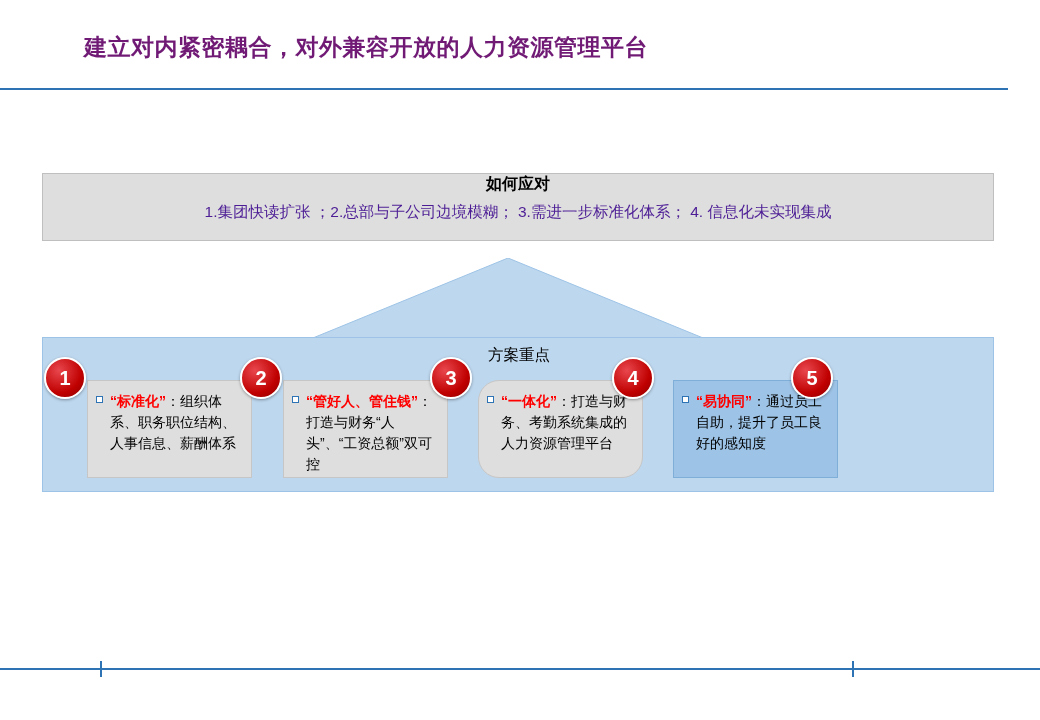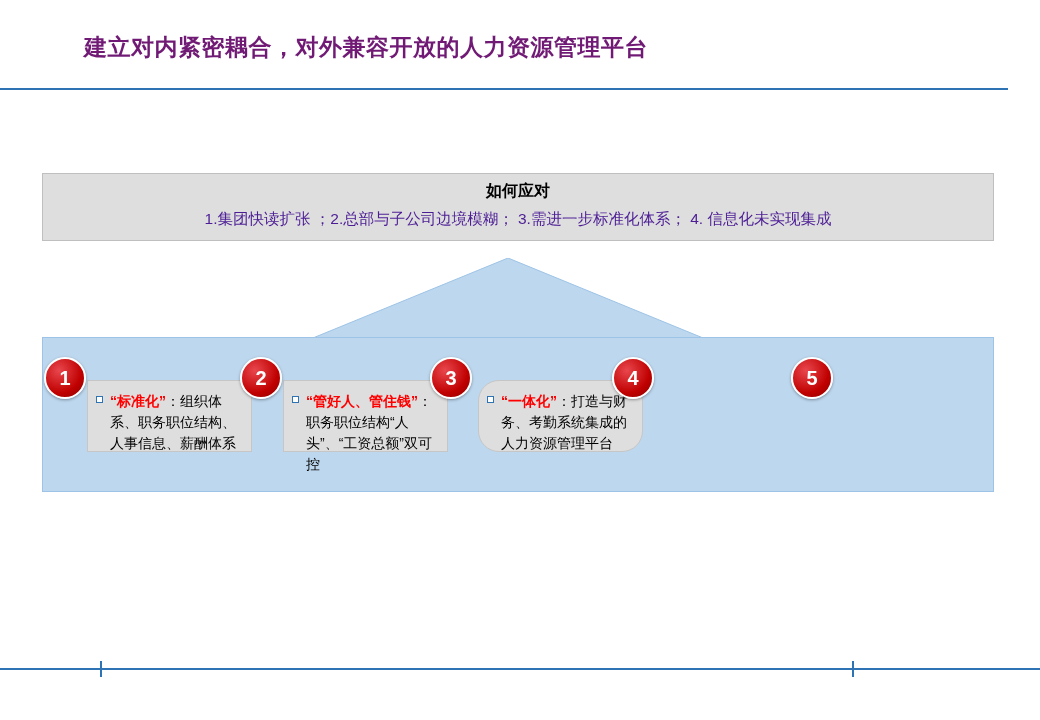--- a/index.html
+++ b/index.html
@@ -68,21 +68,20 @@
     left: 42px;
     top: 173px;
     width: 952px;
     height: 68px;
     background: #DEDEDE;
     border: 1px solid #BFBFBF;
     box-sizing: border-box;
     text-align: center;
   }
   .challenge-title {
-    margin-top: 7px;
     font-size: 16px;
     font-weight: bold;
     color: #000000;
   }
   .challenge-list {
     margin-top: 7px;
     font-size: 15.5px;
     color: #4c1d95;
   }
 
@@ -124,21 +123,21 @@
     text-align: center;
     font-size: 15.5px;
     color: #000000;
   }
 
   
   .card {
     position: absolute;
     top: 42px;
     width: 165px;
-    height: 72px;
+    height: 98px;
     box-sizing: border-box;
     padding: 10px 8px 6px 8px;
     font-size: 14px;
     line-height: 21px;
     color: #000000;
   }
   .card.grey {
     background: #DEDEDE;
     border: 1px solid #C6C6C6;
   }
@@ -206,42 +205,49 @@
   <div class="challenge-list">1.集团快读扩张  ；2.总部与子公司边境模糊；  3.需进一步标准化体系；  4. 信息化未实现集成</div>
 </div>
 
 <div class="arrow-wrap">
   <svg width="400" height="82" viewBox="0 0 400 82">
     <polygon points="200,0 400,82 0,82" fill="#BDD7EE" stroke="#9DC3E6" stroke-width="1"></polygon>
   </svg>
 </div>
 
 <div class="focus-panel">
+  <div class="focus-panel-title">方案重点</div>
 
   <div class="card grey card-1">
     <div class="body">
       <span class="bullet"></span>
       <span class="hl">“标准化”</span><span>：组织体系、职务职位结构、人事信息、薪酬体系</span>
     </div>
   </div>
 
   <div class="card grey card-2">
     <div class="body">
       <span class="bullet"></span>
-      <span class="hl">“管好人、管住钱”</span><span>：职务职位结构“人头”、“工资总额”双可控</span>
+      <span class="hl">“管好人、管住钱”</span><span>：打造与财务“人头”、“工资总额”双可控</span>
     </div>
   </div>
 
   <div class="card grey card-3">
     <div class="body">
       <span class="bullet"></span>
       <span class="hl">“一体化”</span><span>：打造与财务、考勤系统集成的人力资源管理平台</span>
     </div>
   </div>
 
+  <div class="card blue card-4">
+    <div class="body">
+      <span class="bullet"></span>
+      <span class="hl">“易协同”</span><span>：通过员工自助，提升了员工良好的感知度</span>
+    </div>
+  </div>
 
 </div>
 
 <div class="badge badge-1">1</div>
 <div class="badge badge-2">2</div>
 <div class="badge badge-3">3</div>
 <div class="badge badge-4">4</div>
 <div class="badge badge-5">5</div>
 
 <div class="bottom-rule"></div>

